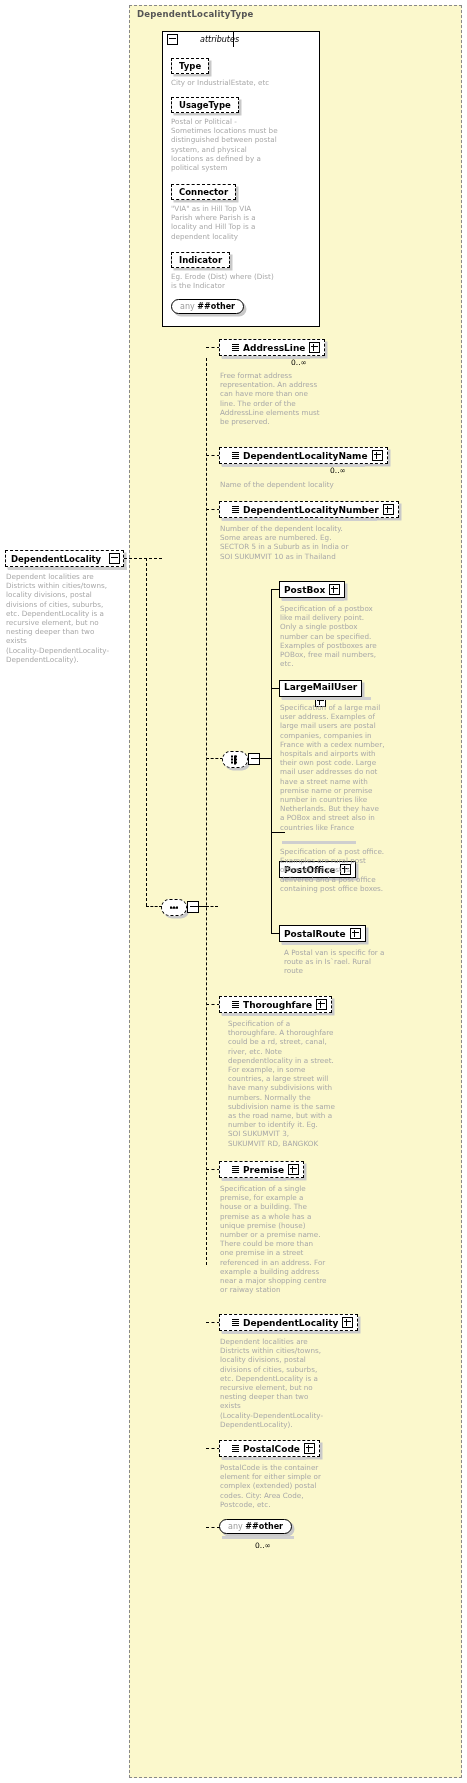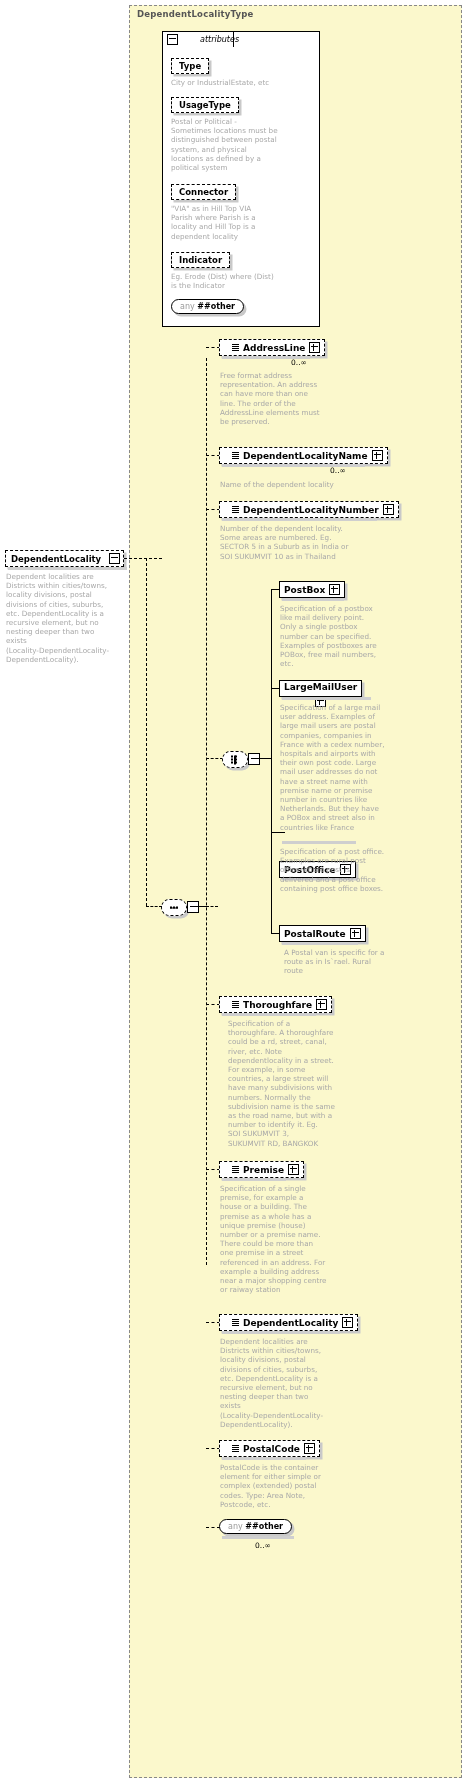--- a/index.html
+++ b/index.html
@@ -363,21 +363,21 @@
 <div class="dln h" style="left:206px;top:1448px;width:14px;"></div>
 <div class="el opt" style="left:219px;top:1440px;">
   <span class="seqicon"></span>
   <span class="nm">PostalCode</span>
   <span class="pm plus"></span>
 </div>
 <div class="ubar" style="left:222px;top:1457px;width:84px;"></div>
 <div class="anno" style="left:220px;top:1463px;width:120px;">PostalCode is the container
 element for either simple or
 complex (extended) postal
-codes. Type: Area Note,
+codes. City: Area Code,
 Postcode, etc.</div>
 
 <div class="dln h" style="left:206px;top:1527px;width:14px;"></div>
 <div class="anychip" style="left:219px;top:1519px;">
   <span class="any">any</span>
   <b>##other</b>
 </div>
 <div class="ubar" style="left:222px;top:1536px;width:72px;"></div>
 <div class="card" style="left:255px;top:1541px;">0..∞</div>
 

